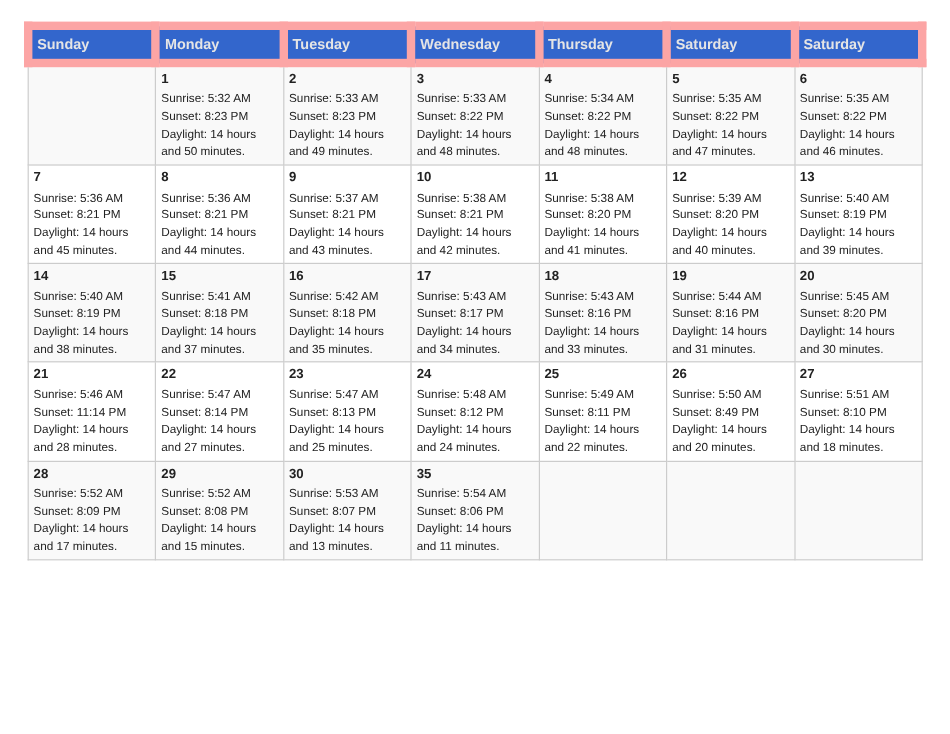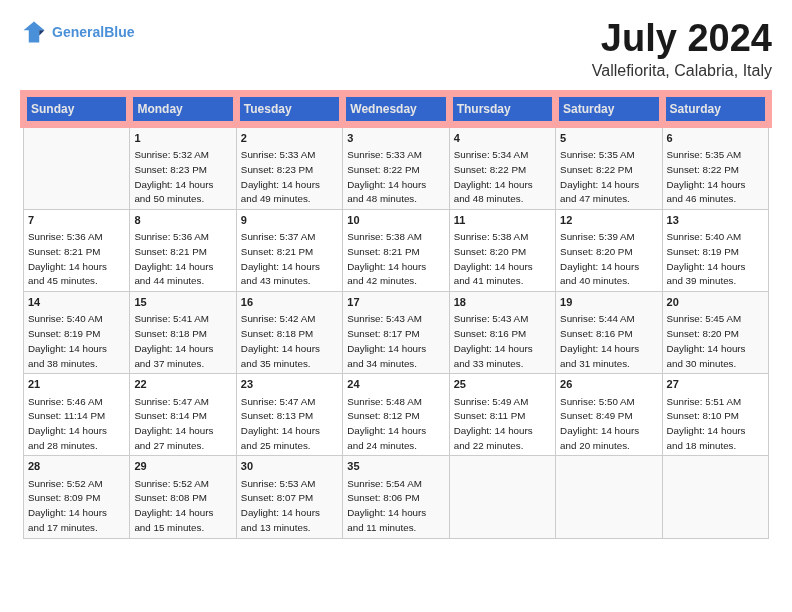--- a/index.html
+++ b/index.html
@@ -92,35 +92,20 @@
       line-height: 1.38;
     }
     .empty { background: #fff; }
     tbody tr:nth-child(odd) td { background: #f9f9f9; }
     tbody tr:nth-child(even) td { background: #fff; }
   </style>
 </head>
 <body>
 
 <div class="page">
-  <div class="header">
-    <div class="logo">
-      <svg class="logo-icon" viewBox="0 0 32 32">
-        <polygon points="16,4 28,14 22,14 22,28 10,28 10,14 4,14" fill="#4a90d9"></polygon>
-        <polygon points="22,14 28,14 22,20" fill="#1a3a6b"></polygon>
-      </svg>
-      <div class="logo-text">
-        <div><span>General</span><span style="color:#4a90d9">Blue</span></div>
-      </div>
-    </div>
-    <div class="title-block">
-      <div class="month-title">July 2024</div>
-      <div class="subtitle">Vallefiorita, Calabria, Italy</div>
-    </div>
-  </div>
 
   <table>
     <thead>
       <tr>
       <th>Sunday</th>
           <th>Monday</th>
           <th>Tuesday</th>
           <th>Wednesday</th>
           <th>Thursday</th>
           <th>Saturday</th>

